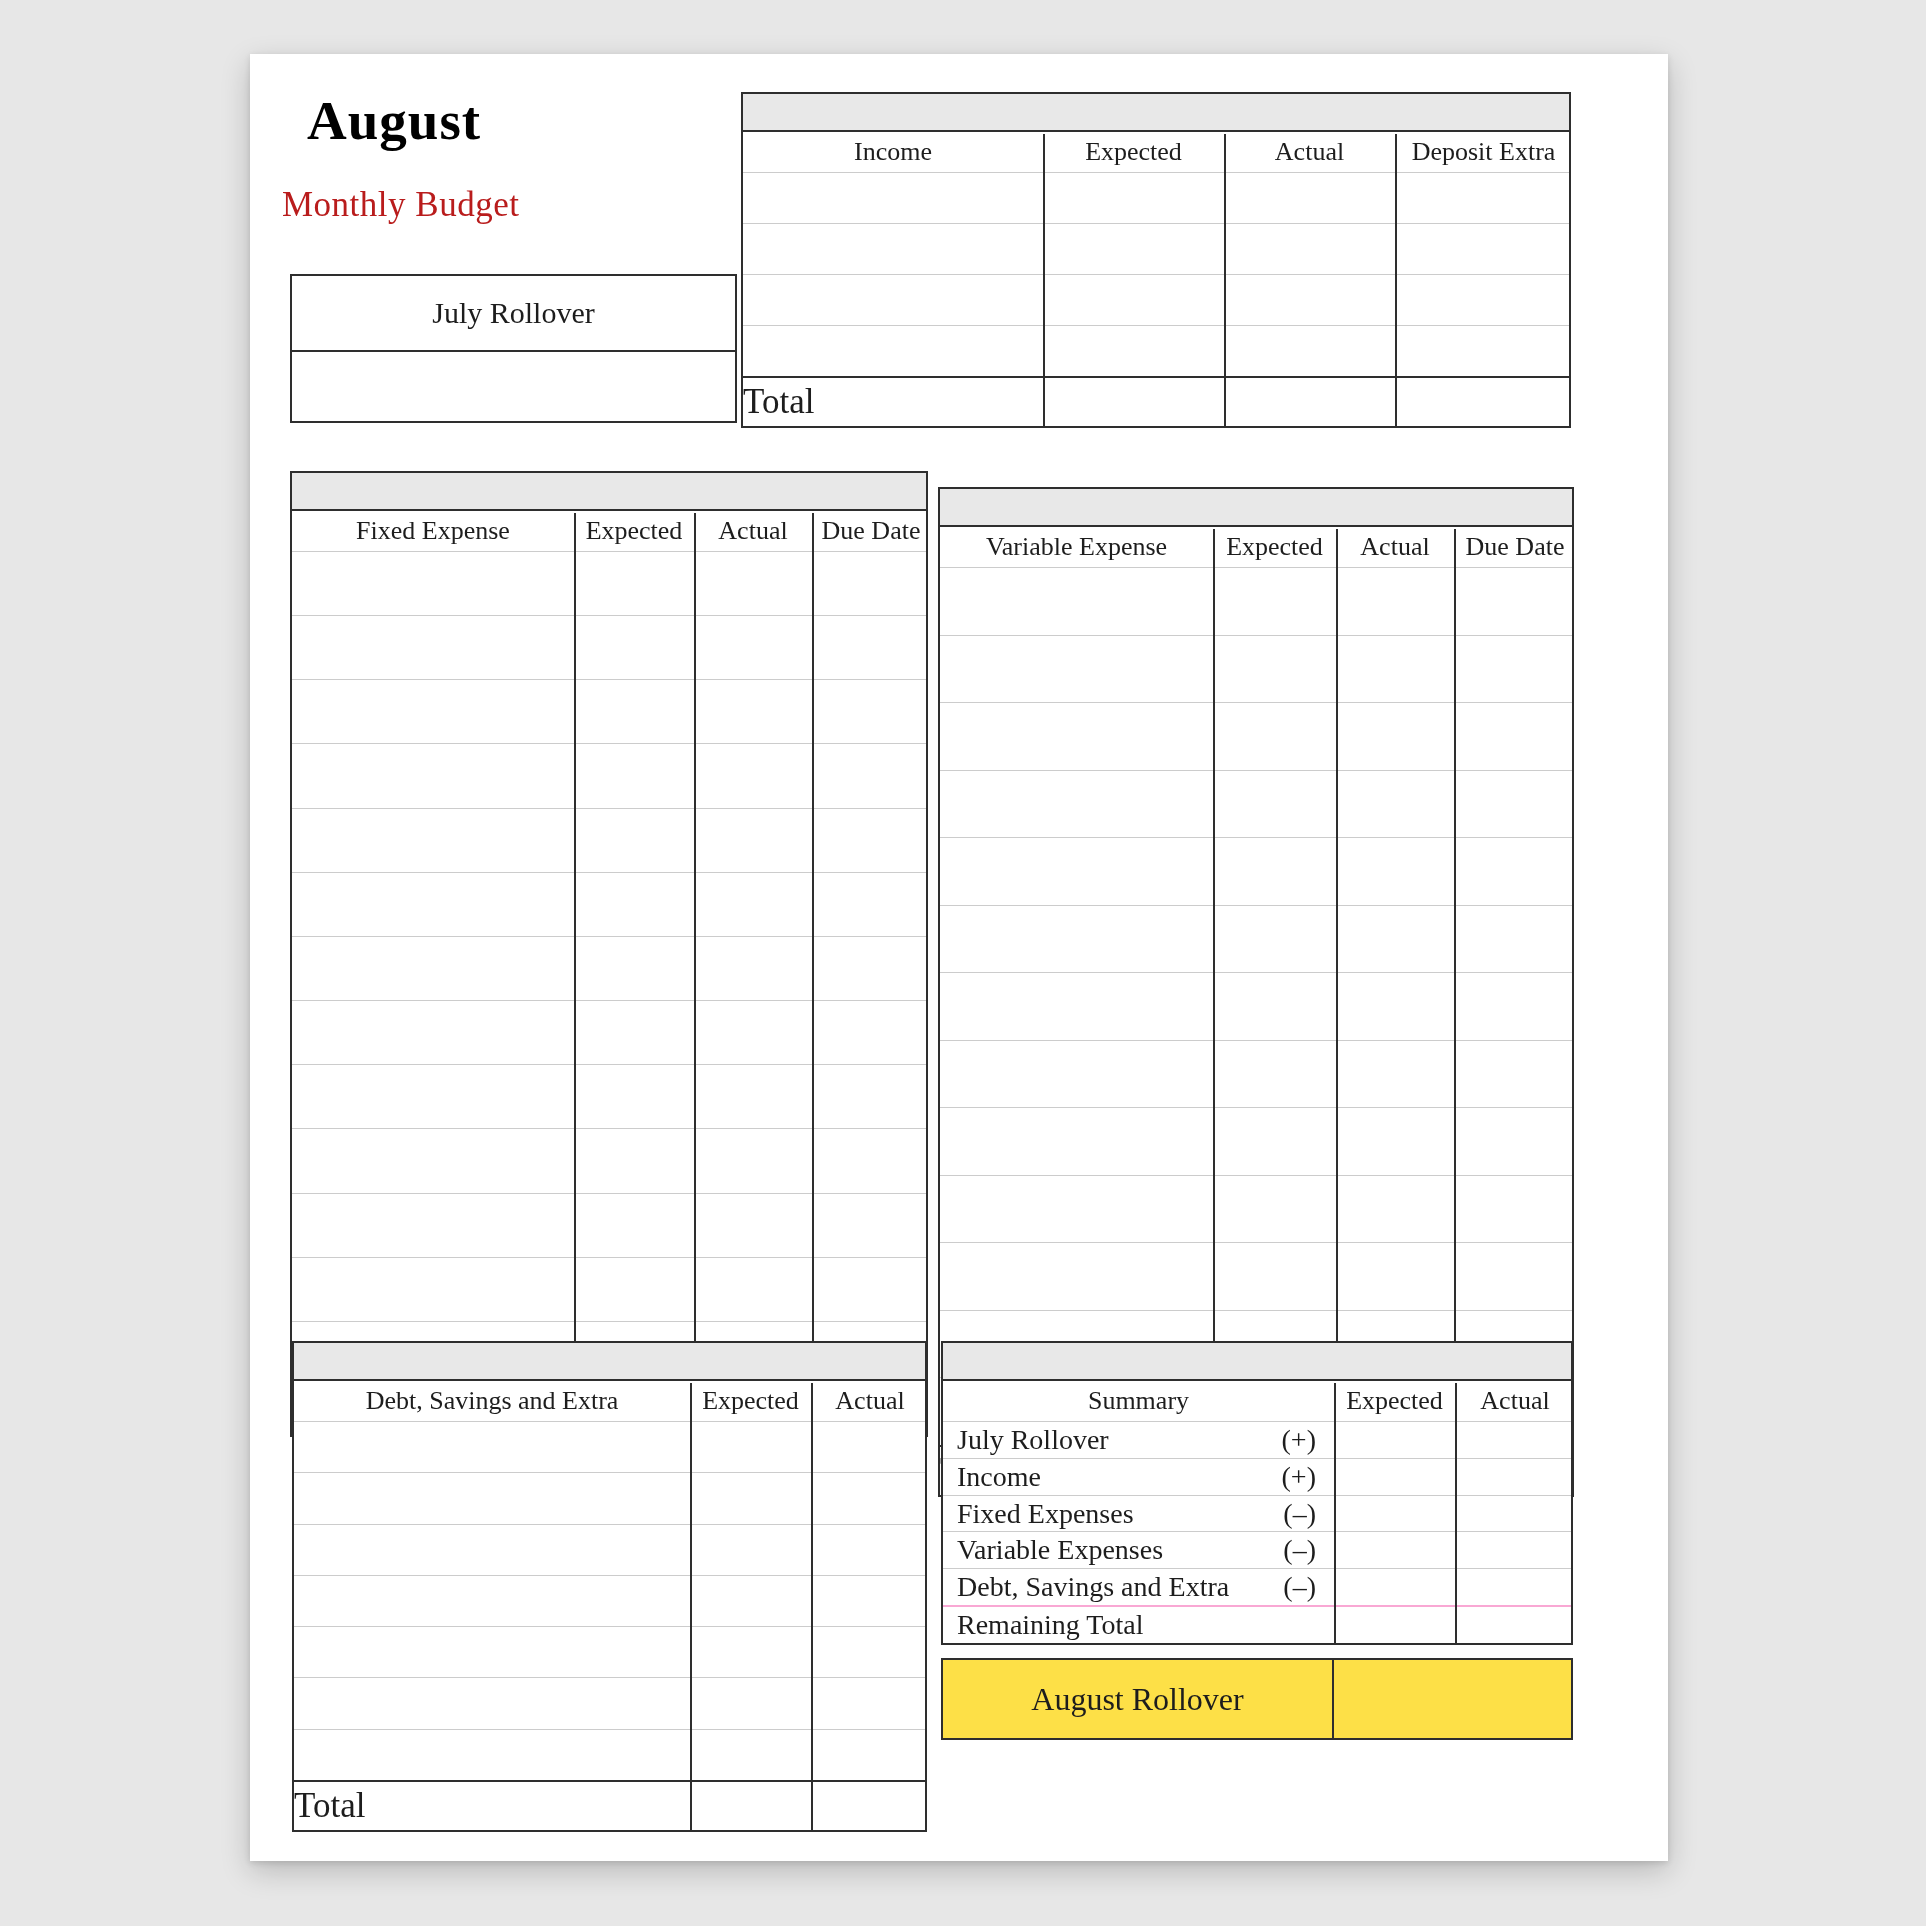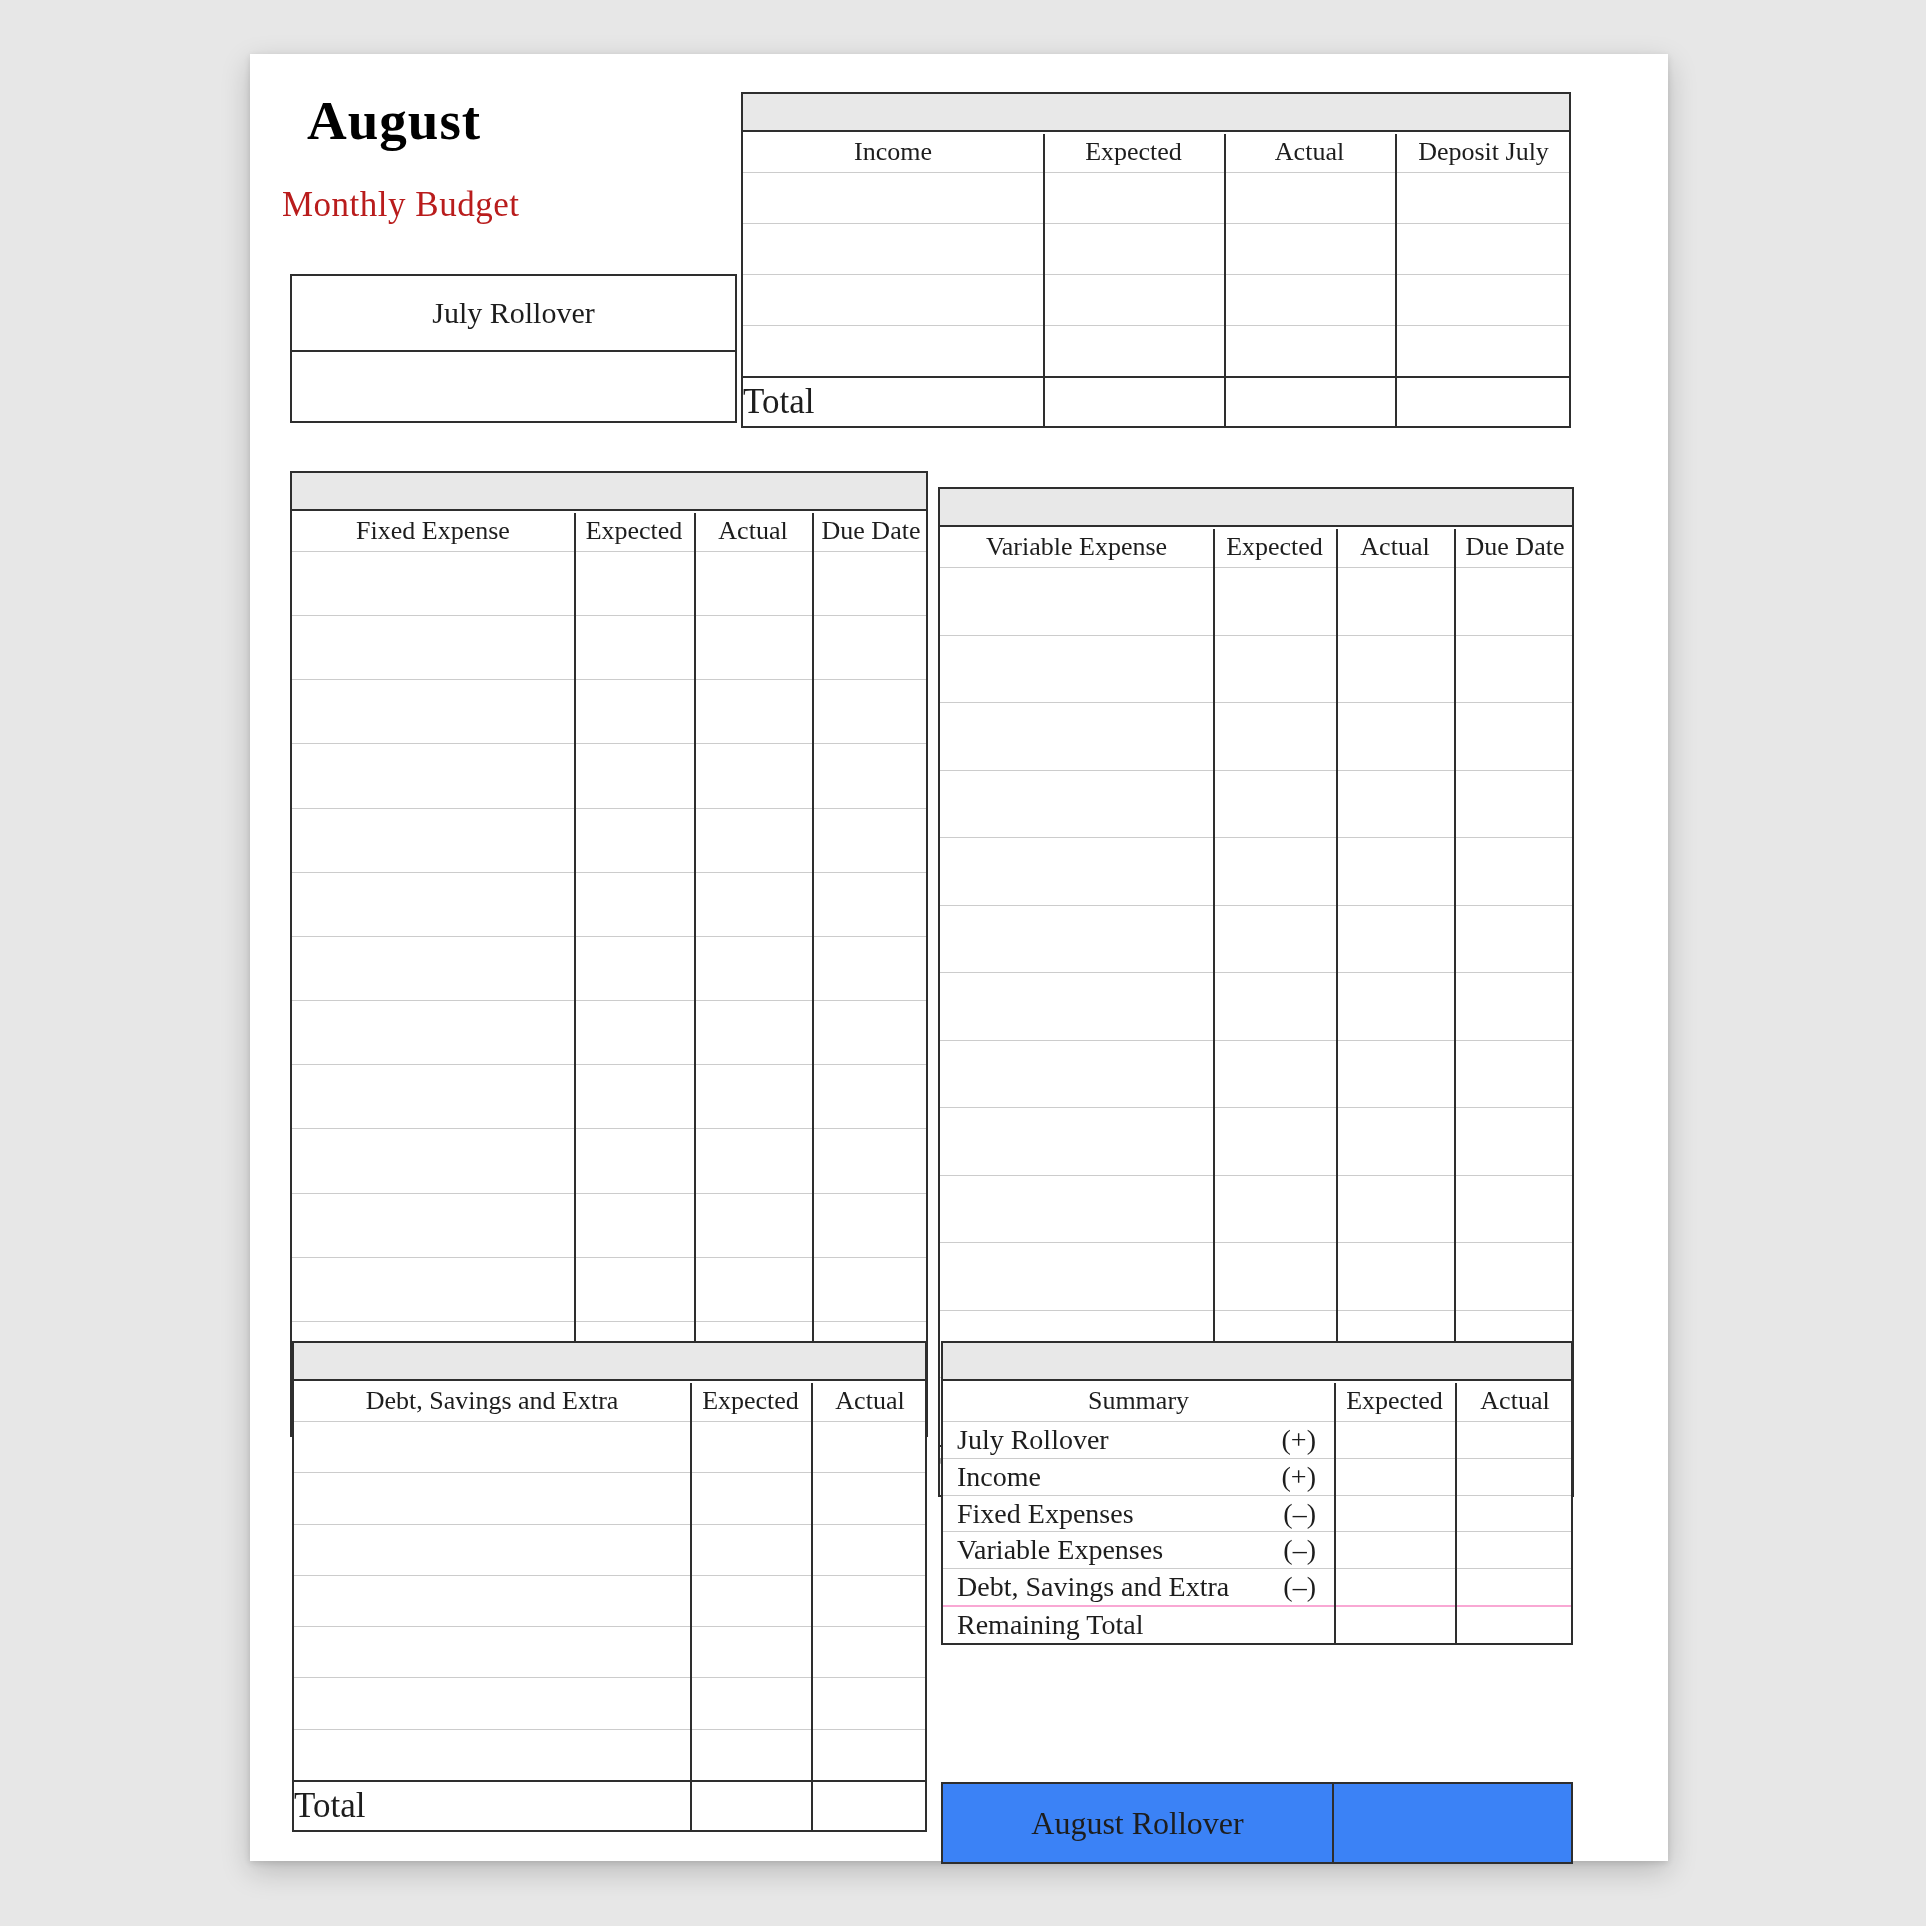--- a/index.html
+++ b/index.html
@@ -82,22 +82,22 @@
   .summary{left:691px;top:1287px;width:632px;height:304px;}
   .summary .thead{grid-template-columns:391px 121px 120px;}
   .summary .tbody .trow{display:grid;grid-template-columns:391px 121px 120px;align-items:center;}
   .summary .tbody .trow.rule-top{border-top:2px solid #f9a8d4;}
   .sum-first{
     grid-column:1;display:flex;justify-content:space-between;align-items:center;
     padding:0 18px 0 14px;font-size:28px;
   }
 
   .august-box{
-    position:absolute;left:691px;top:1728px;width:632px;height:82px;
-    border:2px solid var(--border-dark);display:flex;background:#3b82f6;
+    position:absolute;left:691px;top:1604px;width:632px;height:82px;
+    border:2px solid var(--border-dark);display:flex;background:#fde047;
   }
   .august-box .label-cell{
     flex:none;width:391px;border-right:2px solid var(--border-dark);
     display:flex;align-items:center;justify-content:center;font-size:32px;
   }
   .august-box .value-cell{flex:1;}
 </style>
 </head>
 <body>
 
@@ -110,21 +110,21 @@
     <div class="label-cell">July Rollover</div>
     <div class="value-cell"></div>
   </div>
 
   <section class="btable income">
     <div class="band"></div>
     <div class="thead">
         <div>Income</div>
         <div>Expected</div>
         <div>Actual</div>
-        <div>Deposit July</div>
+        <div>Deposit Extra</div>
       </div>
     <div class="tbody">
         <div class="trow"></div>
         <div class="trow"></div>
         <div class="trow"></div>
         <div class="trow"></div>
       </div>
     <div class="trow total">
       <div class="total-label">Total</div>
     </div>

